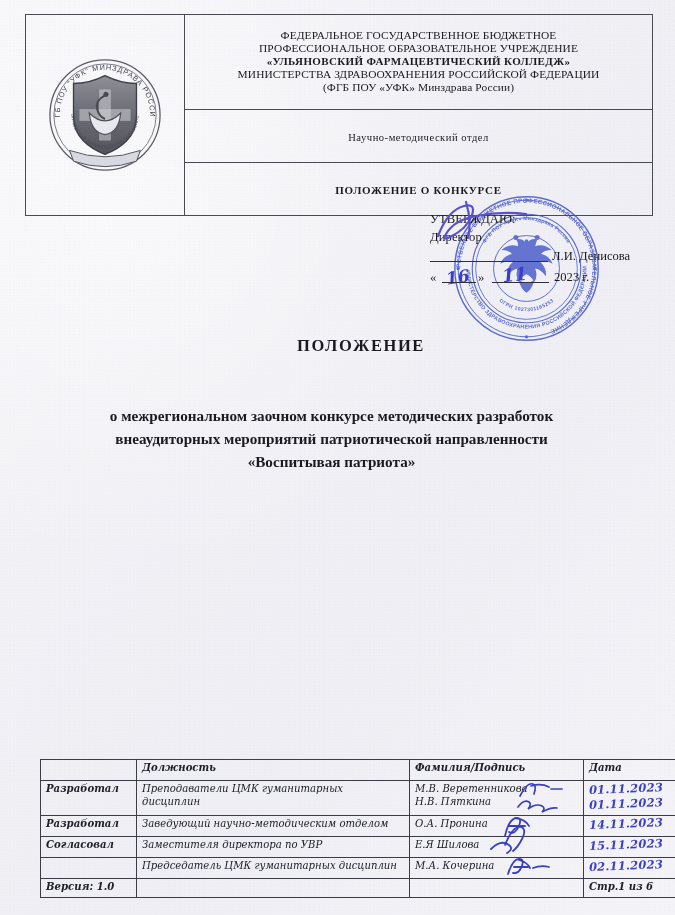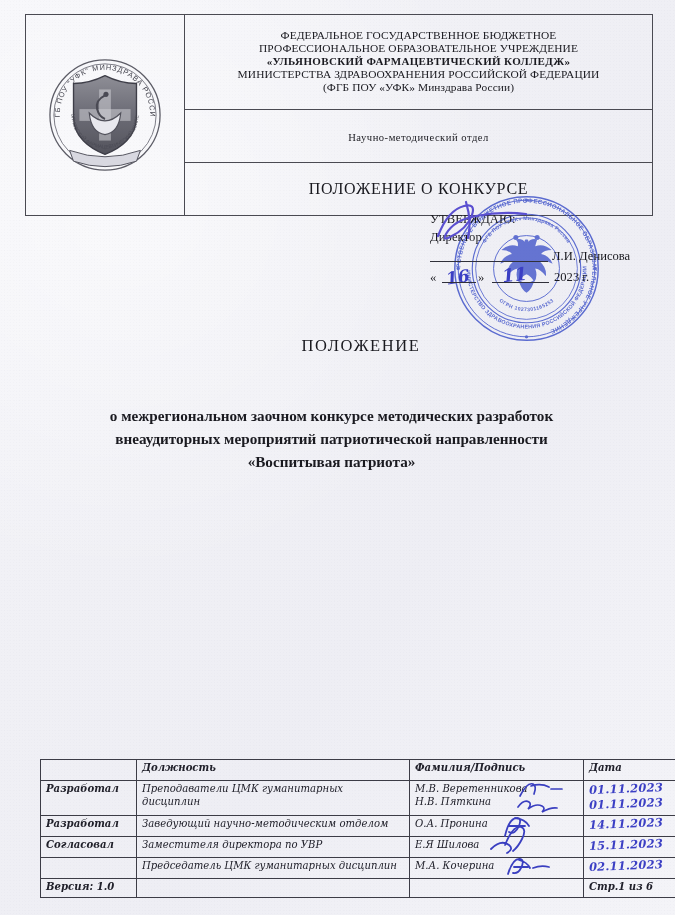--- a/index.html
+++ b/index.html
@@ -71,22 +71,23 @@
   }
   .dept-cell, .doctype-cell {
     text-align: center;
     height: 24px;
   }
   .dept-text {
     font-size: 10.6px;
     letter-spacing: .5px;
   }
   .doctype-text {
-    font-size: 16px;
+    font-size: 11px;
     letter-spacing: .7px;
+    font-weight: bold;
   }
 
   
   .emblem {
     width: 118px;
     height: 118px;
     margin: 0 auto;
     display: block;
   }
 
@@ -179,21 +180,21 @@
   }
 
   
   .doc-title {
     position: absolute;
     left: 0;
     right: 0;
     top: 336px;
     text-align: center;
     font-size: 16.5px;
-    font-weight: normal;
+    font-weight: bold;
     letter-spacing: 1.6px;
     padding-left: 47px;
   }
   .doc-subtitle {
     position: absolute;
     left: 48px;
     right: 60px;
     top: 404px;
     text-align: center;
     font-size: 15.2px;

